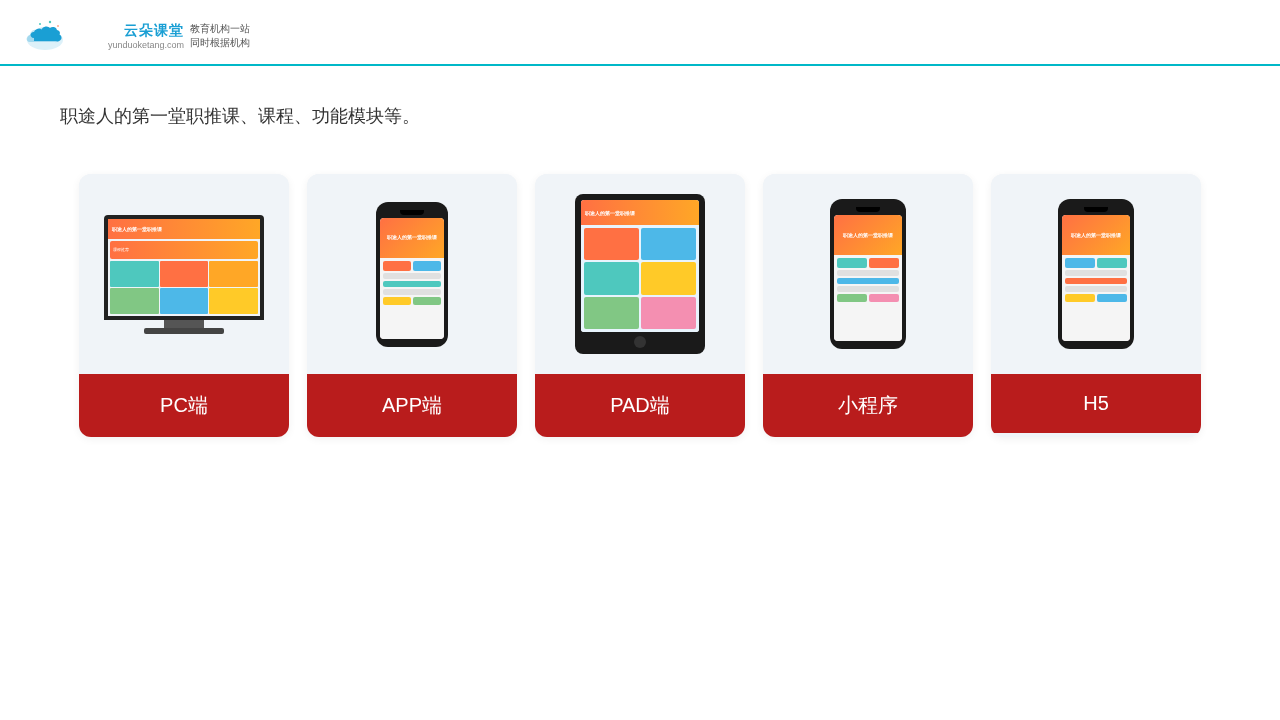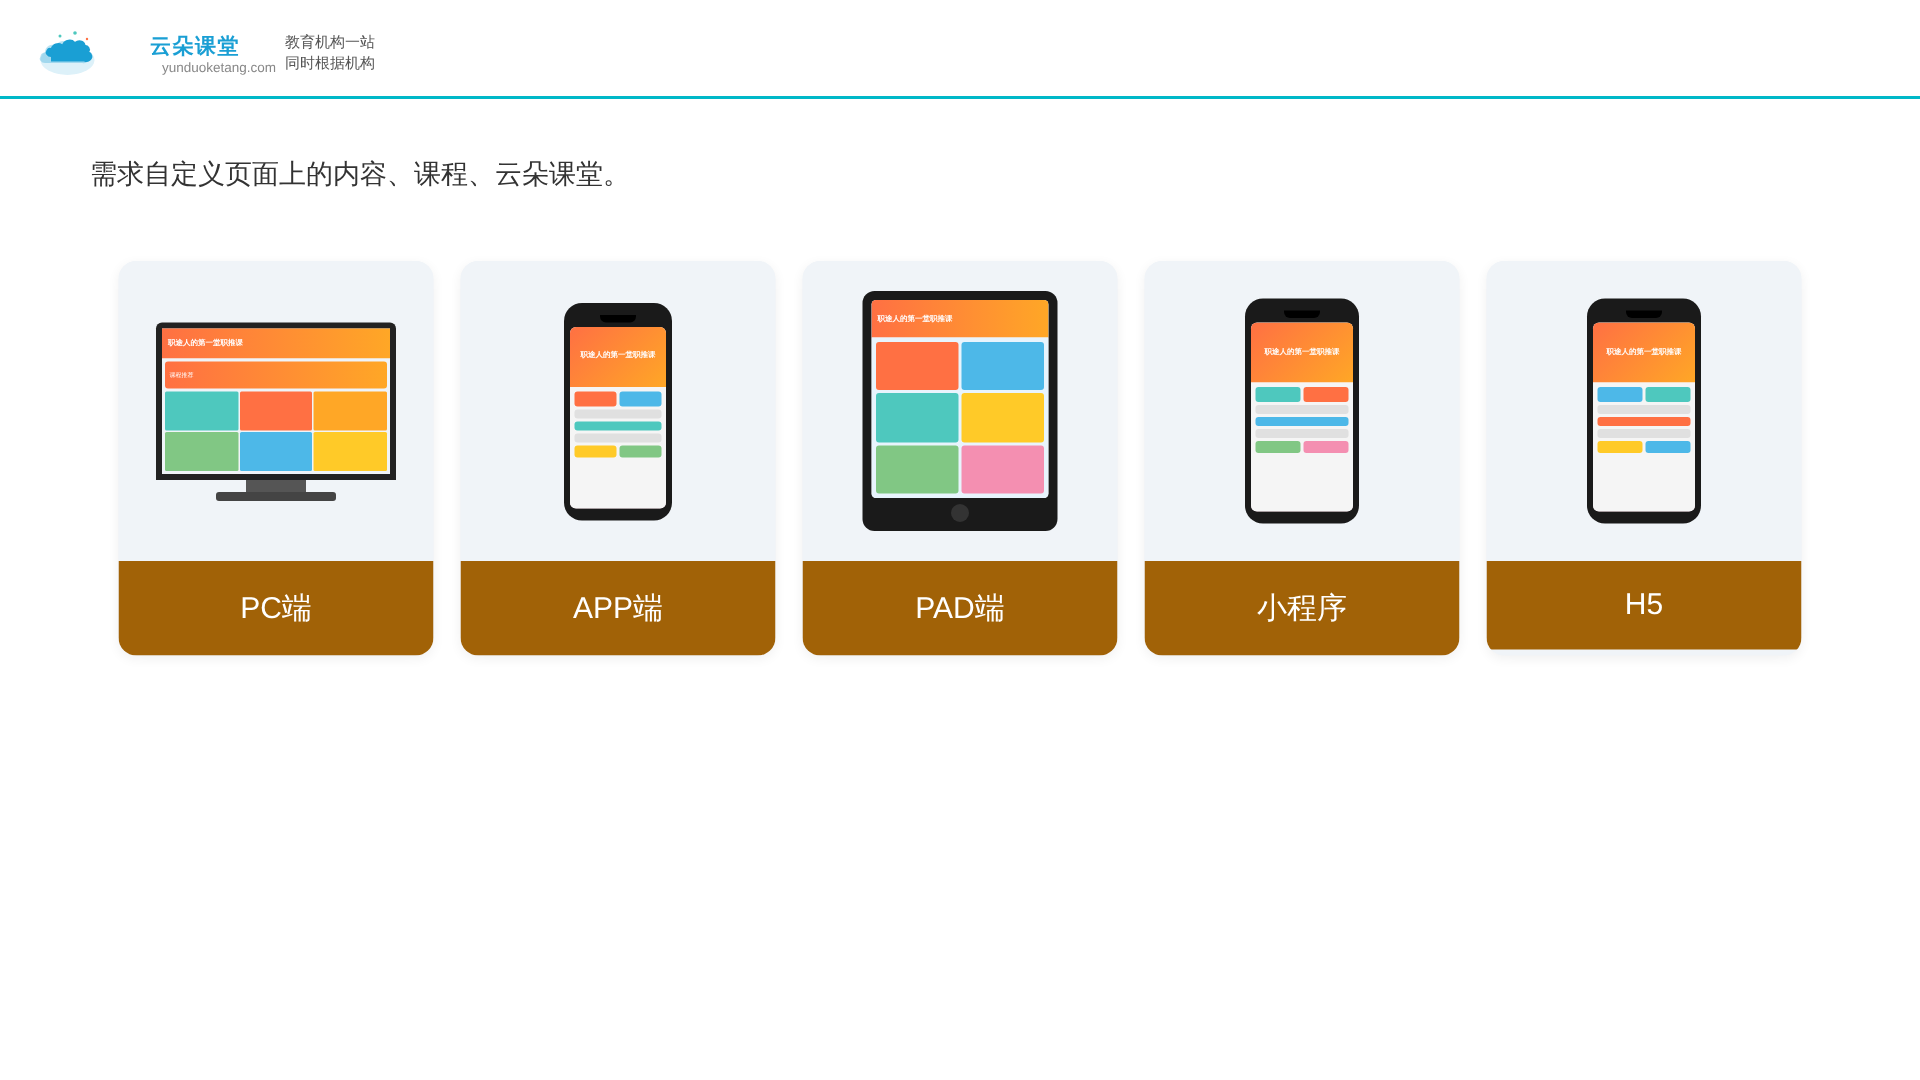--- a/index.html
+++ b/index.html
@@ -54,21 +54,21 @@
     }
 
     .cloud-icon-svg {
       width: 50px;
       height: 36px;
     }
 
     .logo-text-block {
       display: flex;
       flex-direction: column;
-      align-items: center;
+      align-items: flex-end;
     }
 
     .logo-name {
       font-size: 14px;
       color: #1a9fd4;
       font-weight: bold;
       letter-spacing: 1px;
     }
 
     .logo-url {
@@ -282,21 +282,21 @@
       width: 12px;
       height: 12px;
       background: #333;
       border-radius: 50%;
       margin-top: 4px;
     }
 
     
     .card-label {
       width: 100%;
-      background: #a16207;
+      background: #b91c1c;
       color: white;
       text-align: center;
       font-size: 20px;
       font-weight: 500;
       padding: 18px 0;
     }
 
     .color-bar-orange { background: #ff7043; }
     .color-bar-blue { background: #4db8e8; }
     .color-bar-green { background: #81c784; }
@@ -327,21 +327,21 @@
       </div>
       <div class="logo-slogan">
         <div>教育机构一站</div>
         <div>同时根据机构</div>
       </div>
     </div>
   </div>
 </div>
 
 <div class="description">
-  <div>需求自定义页面上的内容、课程、云朵课堂。</div>
+  <div>职途人的第一堂职推课、课程、功能模块等。</div>
 </div>
 
 <div class="cards-section">
 
   <div class="card">
     <div class="card-image-area">
       <div class="pc-mock">
         <div class="pc-monitor">
           <div class="pc-screen-inner">
             <div class="pc-screen-top">

